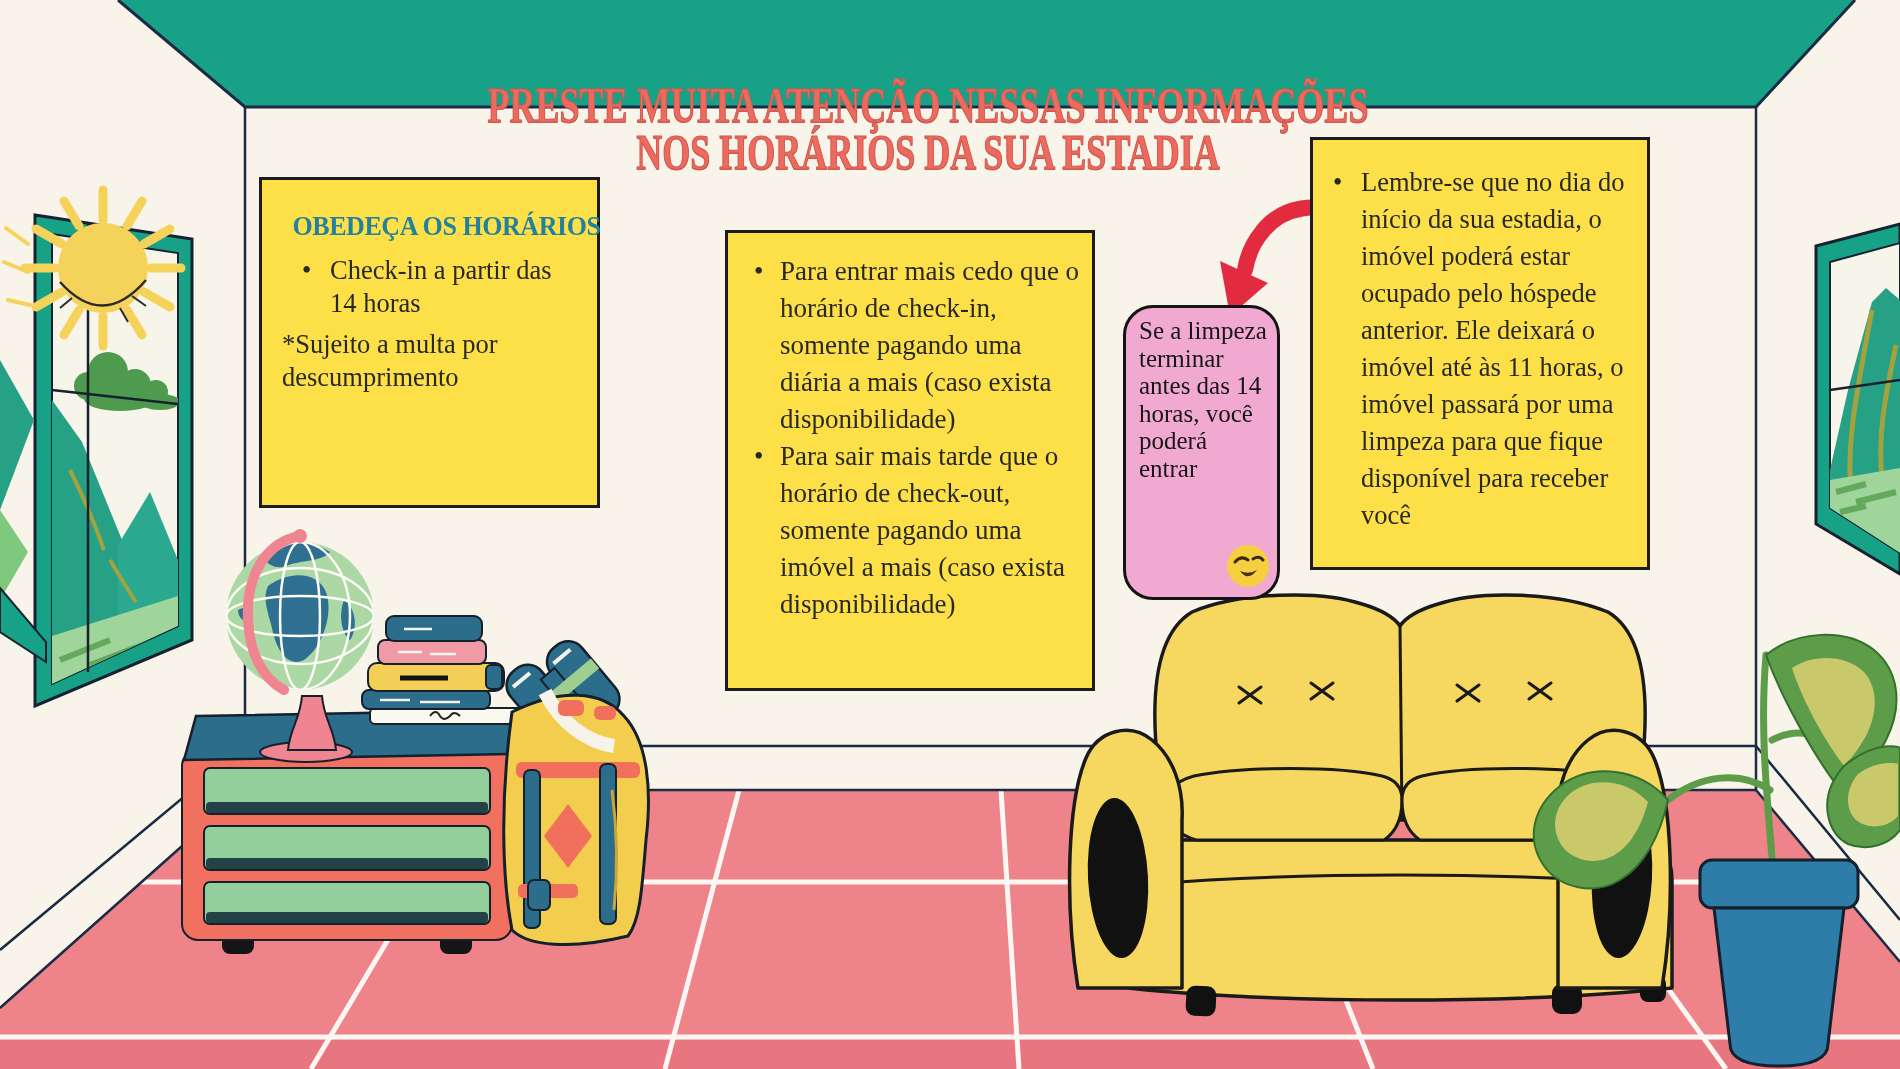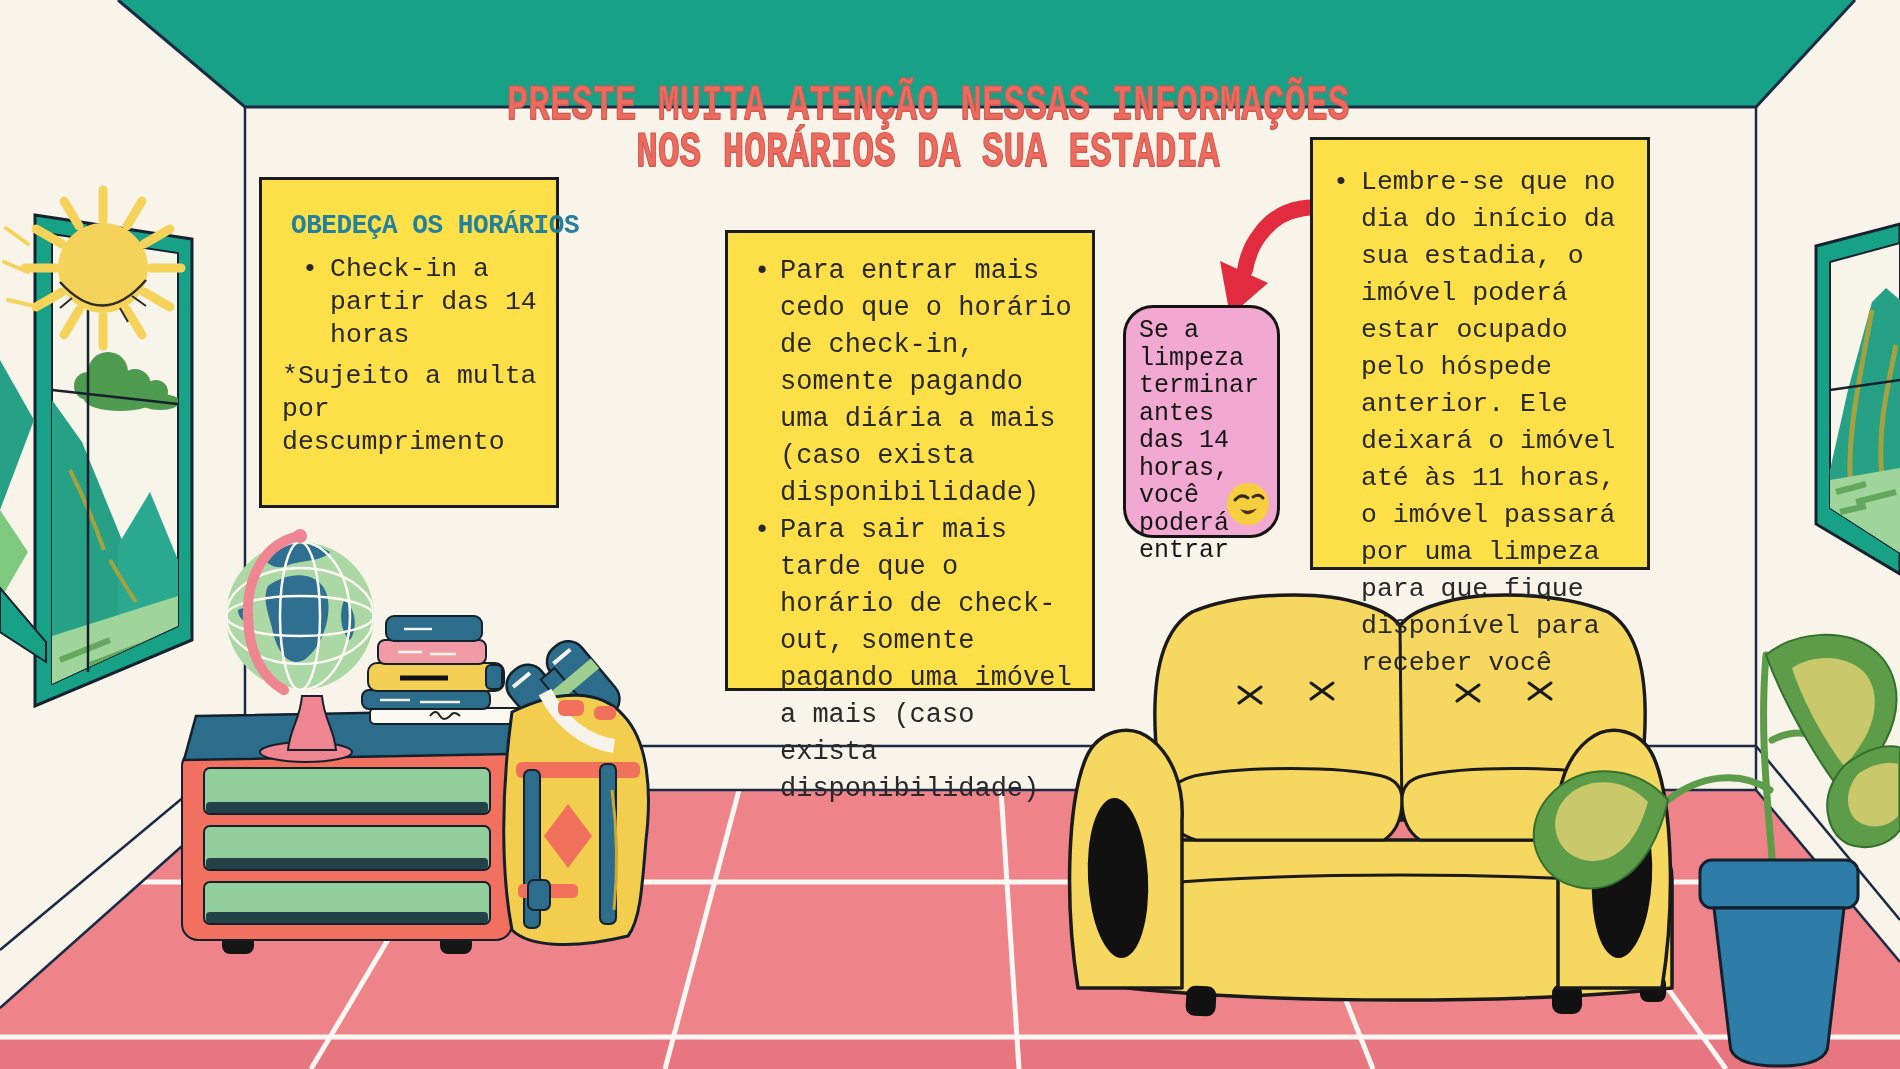--- a/index.html
+++ b/index.html
@@ -1,55 +1,55 @@
 <!DOCTYPE html>
 <html><head>
 <meta charset="utf-8">
 <style>
   html,body{margin:0;padding:0;background:#e8e4d8;}
   .stage{
     position:relative;width:1900px;height:1069px;overflow:hidden;
     background:#f8f4e9;
-    font-family:Liberation Mono, monospace;
+    font-family:Liberation Serif, serif;
   }
   .scene{position:absolute;left:0;top:0;}
   
   .title{
     position:absolute;left:-22px;top:82px;width:1900px;
     text-align:center;font-weight:800;font-size:50px;line-height:47px;
     color:#ed6a5f;-webkit-text-stroke:1.2px #d05a50;
     text-shadow:0 1px 0 #d05a50;
   }
   .title .tline{display:block;transform:scaleX(0.72);transform-origin:center;white-space:nowrap;}
   
   .infobox{
     position:absolute;border:3px solid #1c1c1c;background:#fde047;
     box-sizing:border-box;color:#282828;
   }
-  .b-left  {left:259px;top:177px;width:300px;height:331px;padding:30px 16px 0 20px;}
+  .b-left  {left:259px;top:177px;width:341px;height:331px;padding:30px 16px 0 20px;}
   .b-mid   {left:725px;top:230px;width:370px;height:461px;padding:20px 12px 0 14px;}
   .b-right {left:1310px;top:137px;width:340px;height:433px;padding:24px 8px 0 12px;}
   .heading{
     font-size:28px;font-weight:800;color:#23809f;letter-spacing:-0.5px;
     transform:scaleX(0.93);transform-origin:center;white-space:nowrap;
     text-align:center;margin:0 0 12px 0;
   }
   ul.blist{list-style:none;margin:0;padding:0;font-size:27px;line-height:37px;}
   ul.blist li{position:relative;padding-left:38px;}
   ul.blist li::before{content:"\2022";position:absolute;left:12px;}
   .b-left ul.blist{font-size:26.5px;line-height:33px;}
   .b-left ul.blist li{padding-left:48px;margin-bottom:7px;}
   .b-left ul.blist li::before{left:20px;}
   .b-right ul.blist{font-size:26.5px;}
   .b-right ul.blist li{padding-left:36px;}
   .b-right ul.blist li::before{left:8px;}
   .footnote{font-size:26.5px;line-height:33px;margin-top:8px;}
   
   .bubble{
-    position:absolute;left:1123px;top:305px;width:157px;height:233px;
+    position:absolute;left:1123px;top:305px;width:157px;height:295px;
     background:#f2a9d1;border:3px solid #141414;border-radius:30px;
     box-sizing:border-box;padding:9px 6px 6px 13px;
     font-size:25px;line-height:27.5px;color:#161616;
   }
   .bubble .emoji{position:absolute;right:6px;bottom:8px;width:46px;height:46px;}
 </style>
 </head>
 <body>
 
 <div class="stage">

